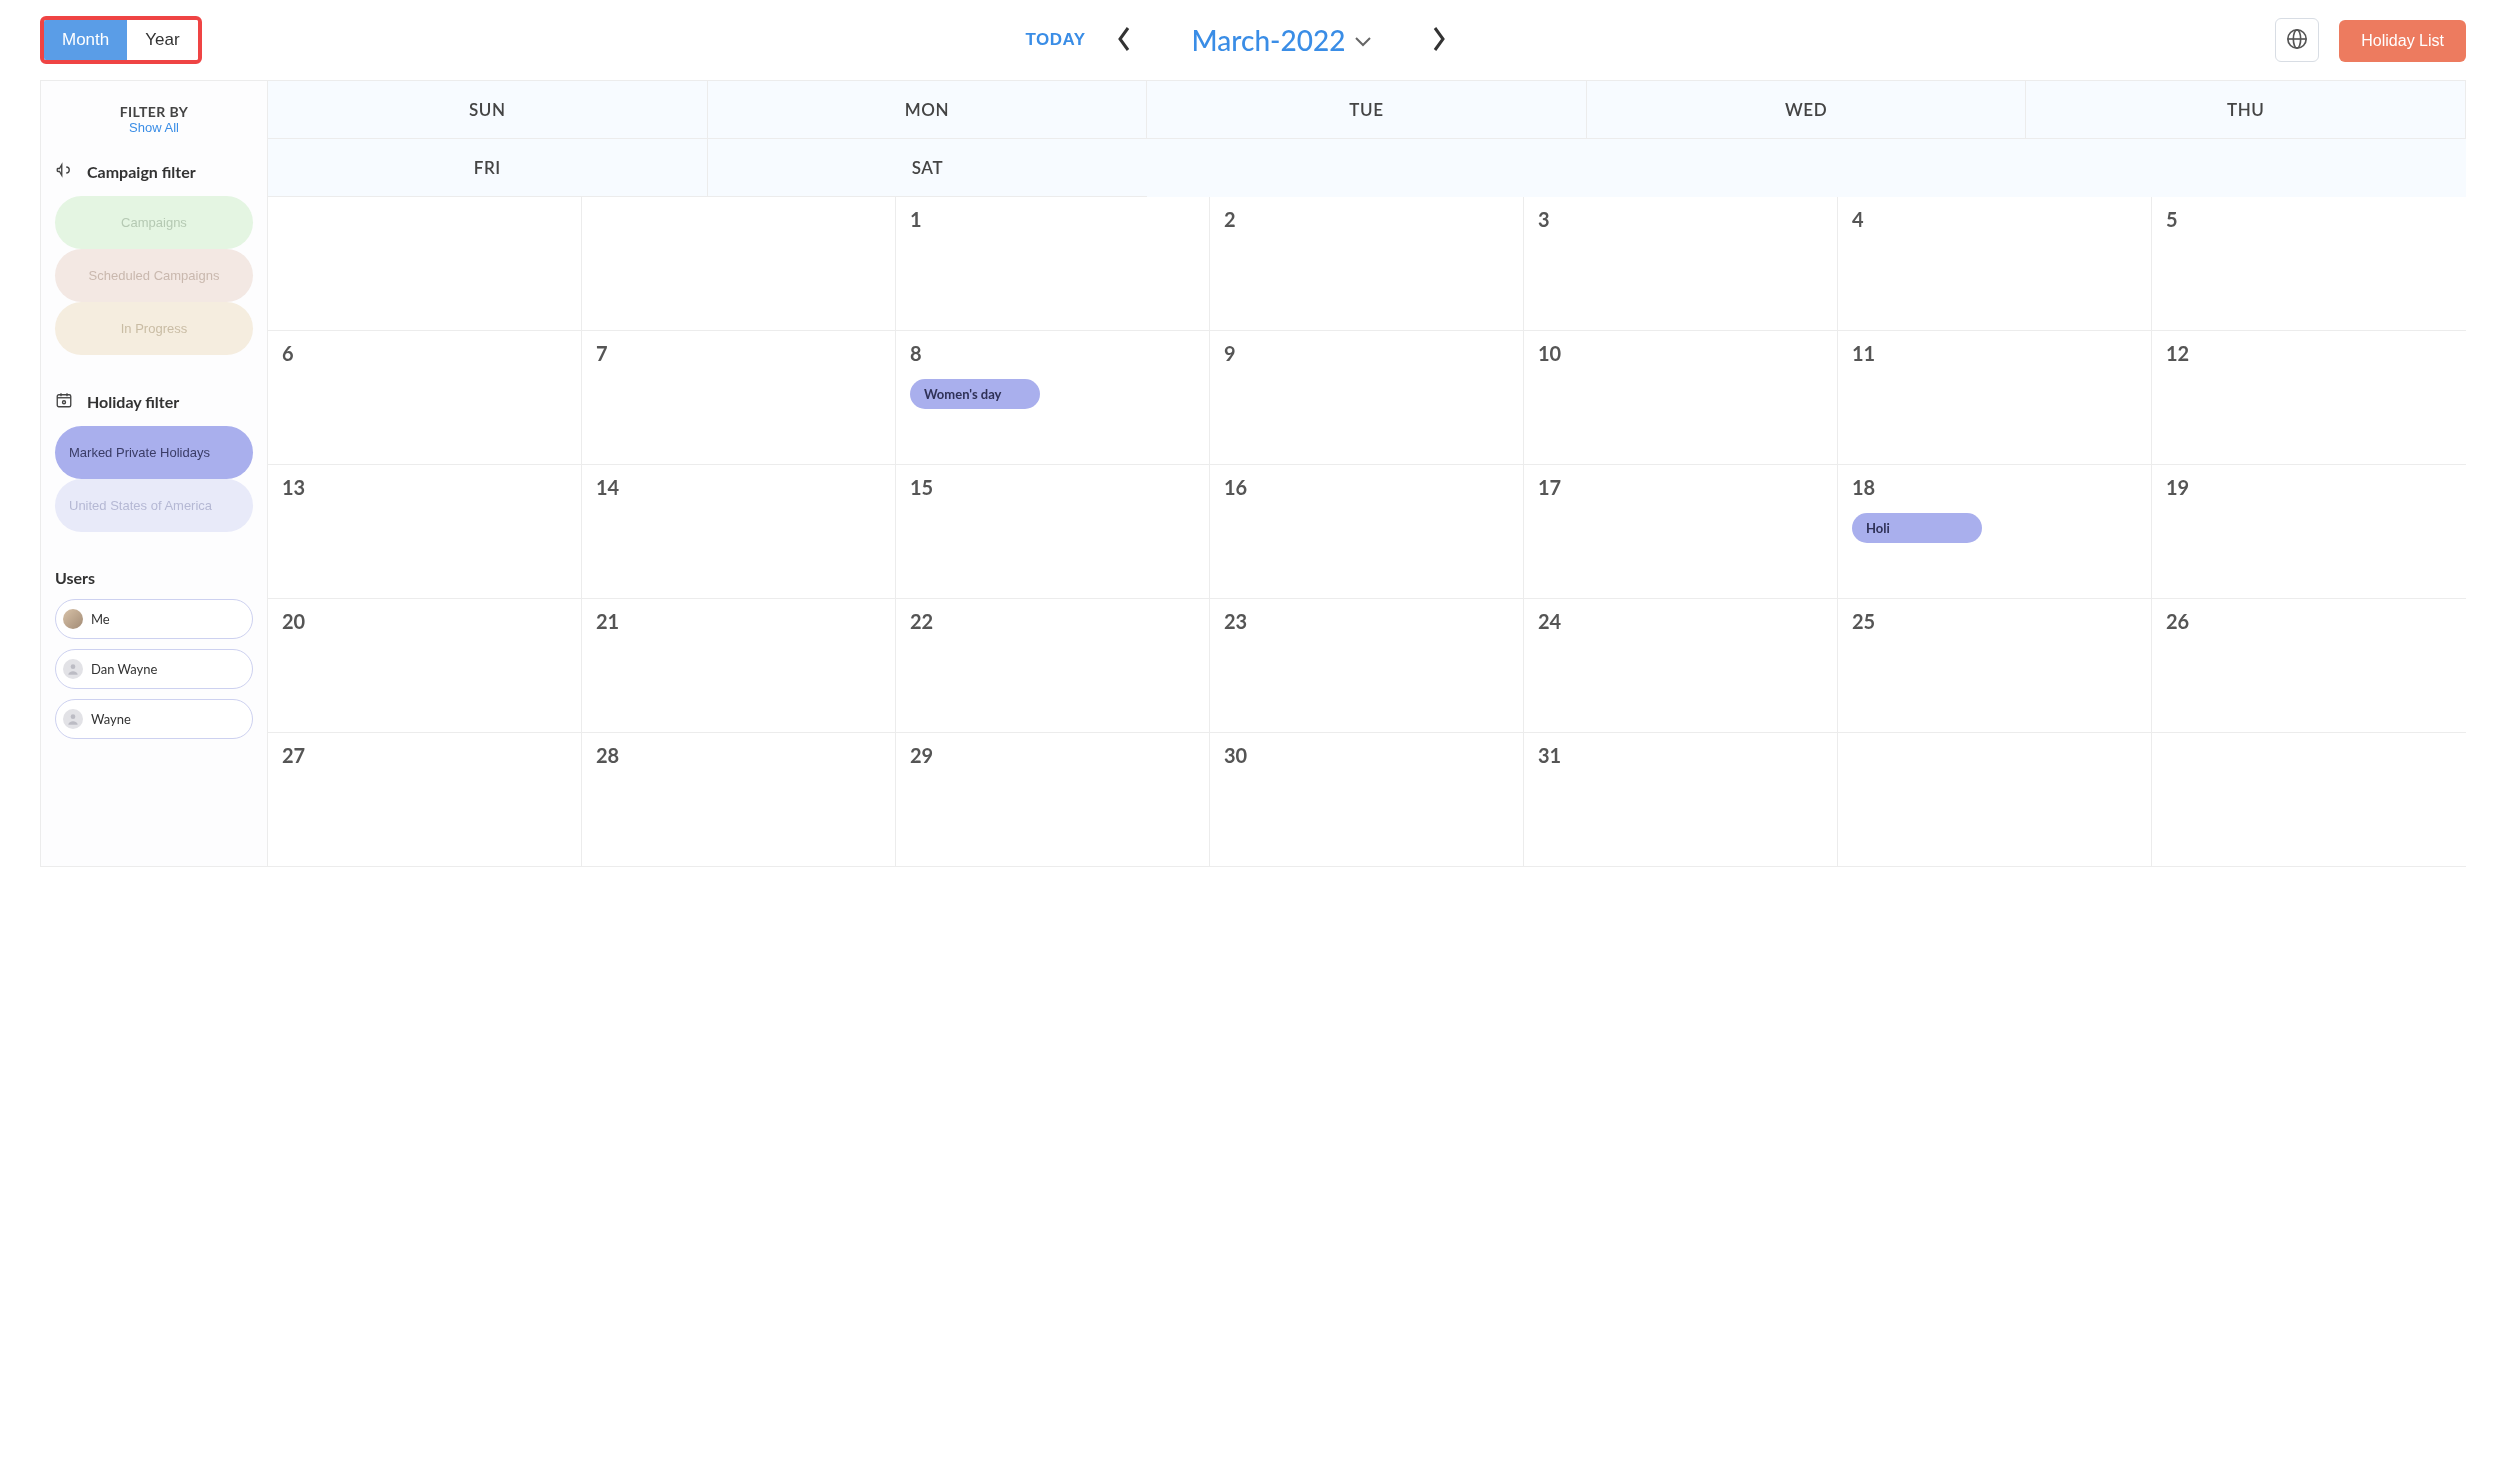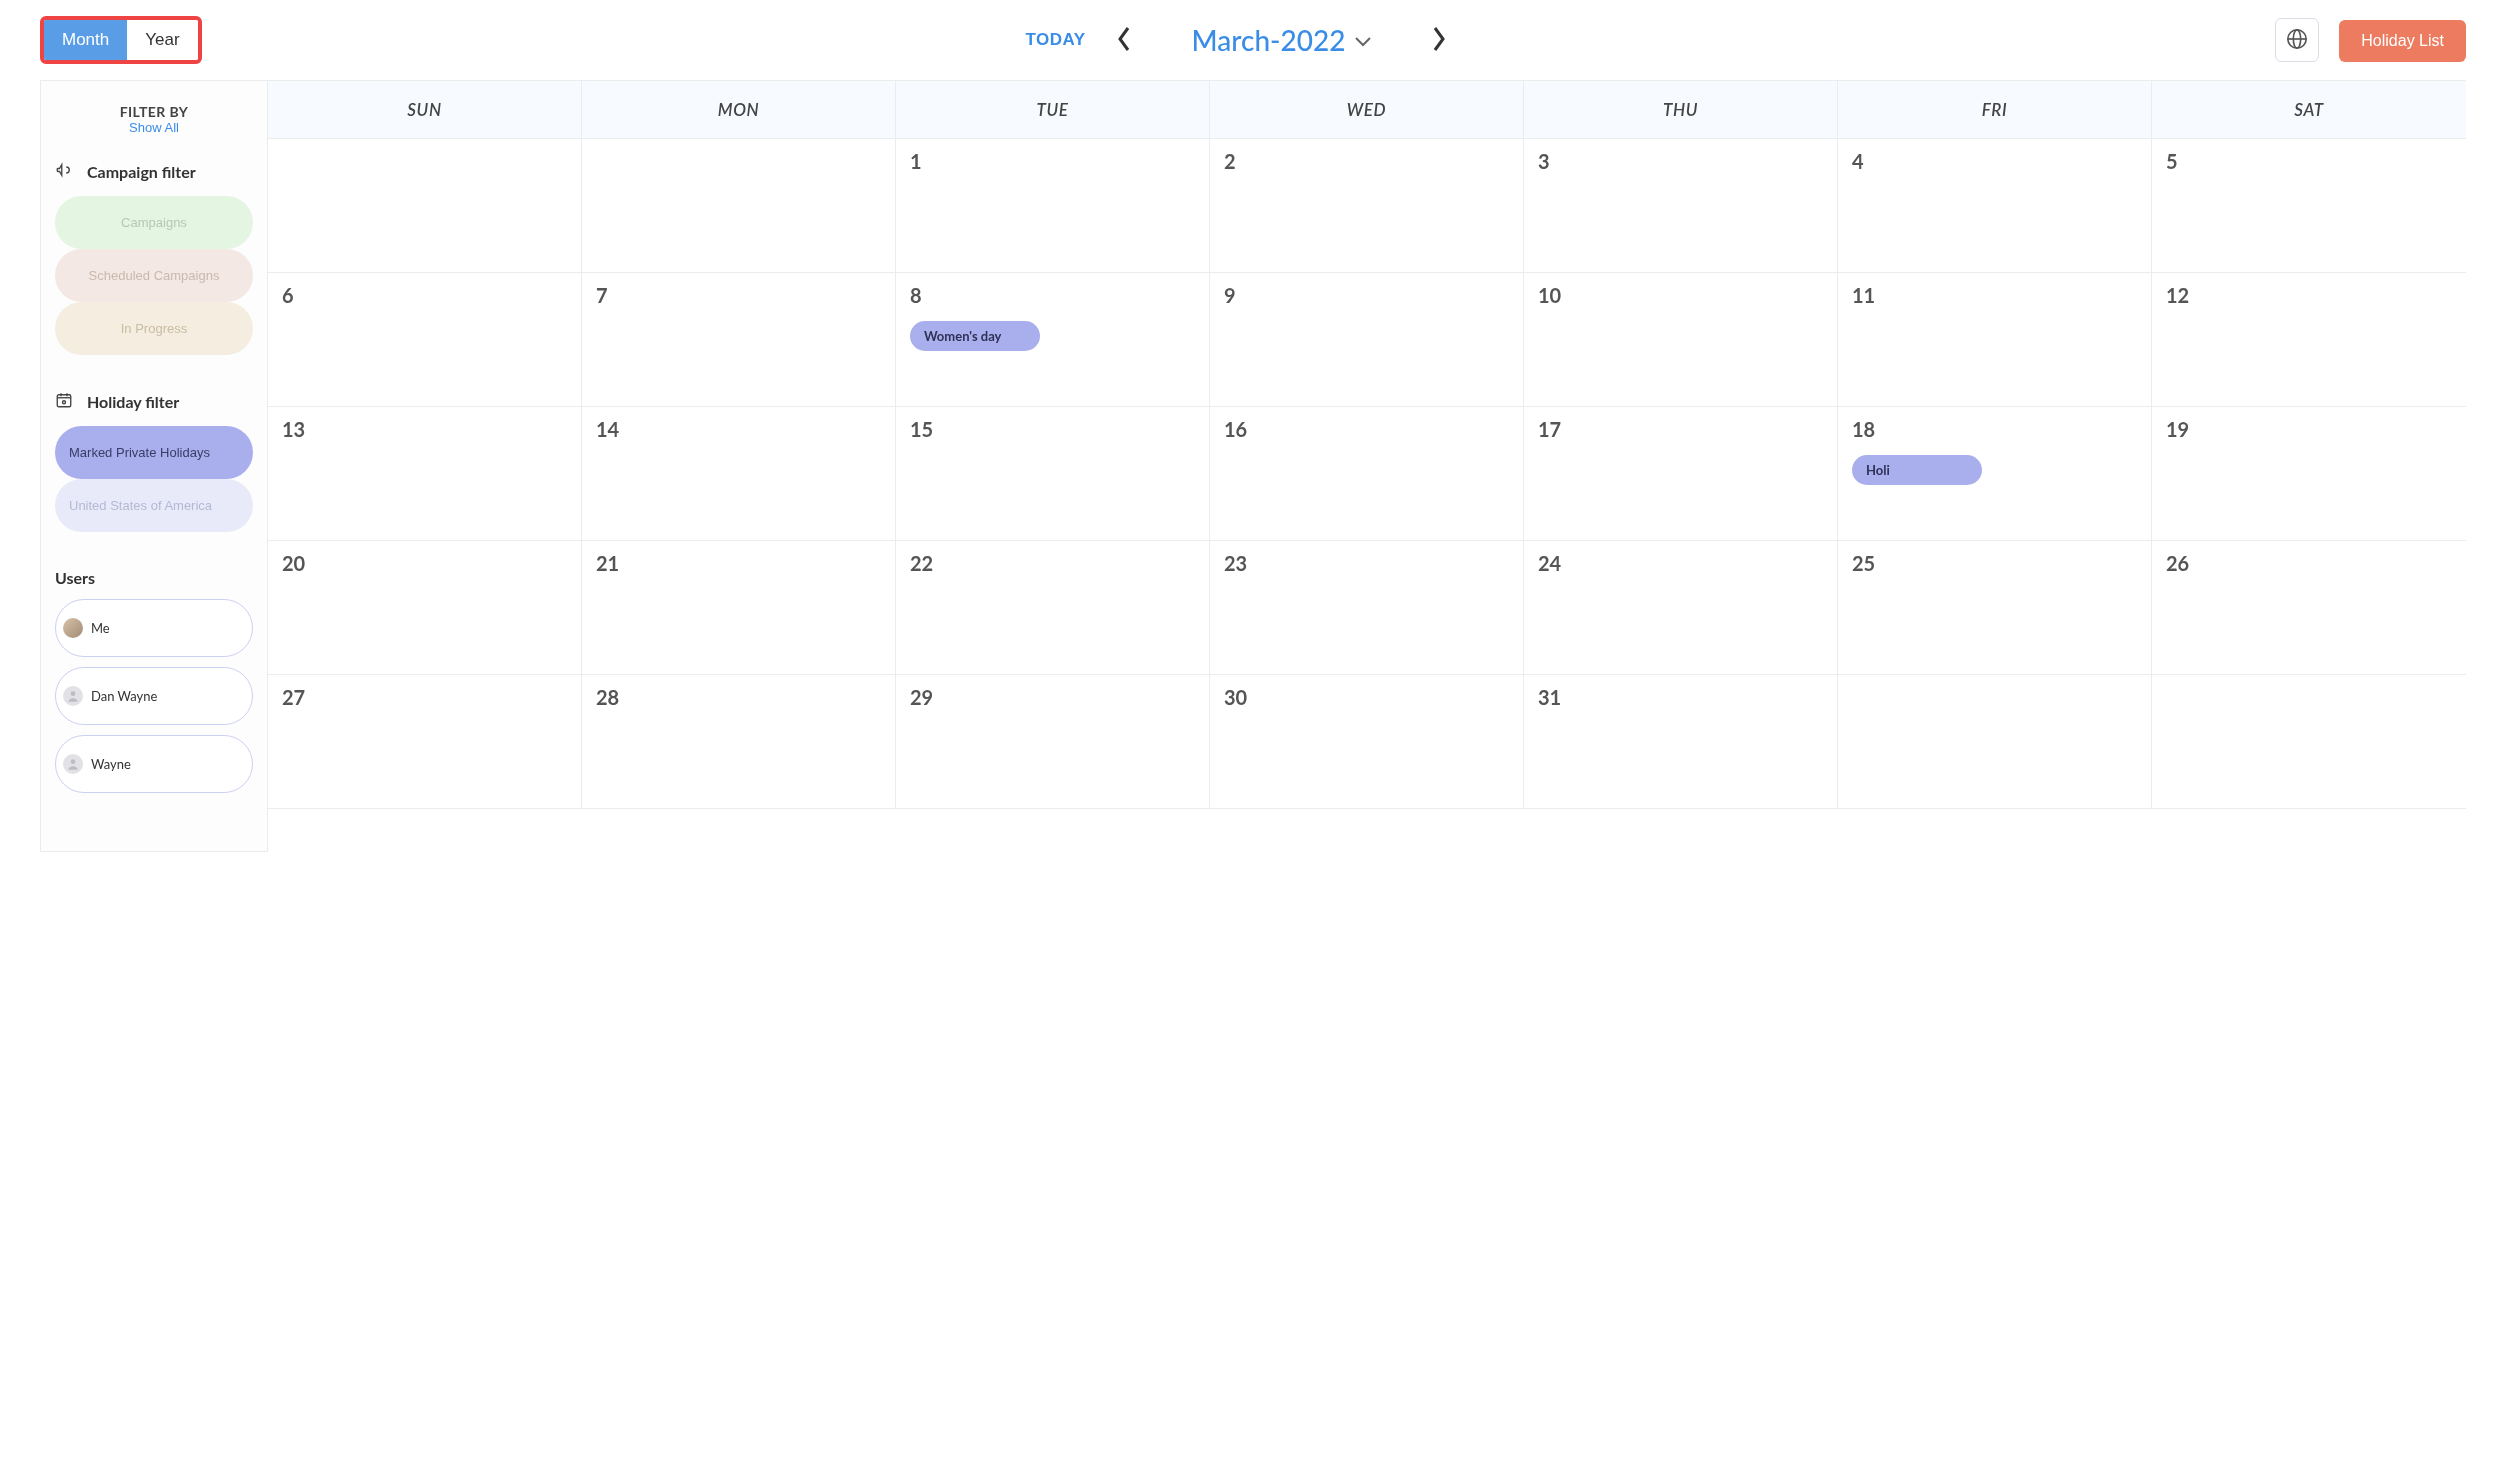--- a/index.html
+++ b/index.html
@@ -166,21 +166,21 @@
   .pill.inprogress { background: #f5eddf; color: #c9bca4; }
   .pill.marked-holiday { background: #a9afed; color: #3a3c66; text-align: left; padding-left: 14px; }
   .pill.usa { background: #e8eaf9; color: #b5b8d4; text-align: left; padding-left: 14px; }
 
   .user-chip {
     display: flex;
     align-items: center;
     gap: 8px;
     border: 1px solid #cdd1f0;
     border-radius: 999px;
-    padding: 18px 7px;
+    padding: 9px 7px;
     margin-bottom: 10px;
     font-size: 13px;
     color: #333;
     cursor: pointer;
     background: #fff;
   }
   .user-chip .avatar {
     width: 20px;
     height: 20px;
     border-radius: 50%;
@@ -191,23 +191,22 @@
   .user-chip .avatar.me { background: linear-gradient(135deg,#d8c2a8,#a28b75); }
 
   
   .calendar {
     flex: 1;
     display: flex;
     flex-direction: column;
   }
   .dow-row {
     display: grid;
-    grid-template-columns: repeat(7, 1fr);
+    grid-template-columns: repeat(5, 1fr);
     background: #f7fbff;
-    font-style: italic;
   }
   .dow-cell {
     text-align: center;
     padding: 18px 0;
     font-size: 17px;
     font-weight: 600;
     color: #444;
     letter-spacing: 0.6px;
     border-right: 1px solid #ececec;
     border-bottom: 1px solid #ececec;

